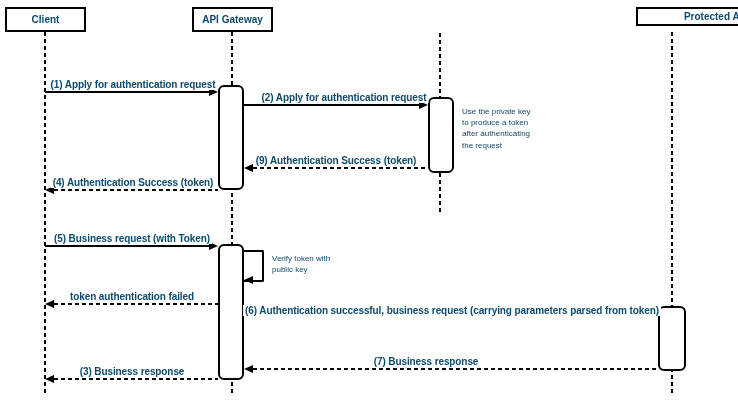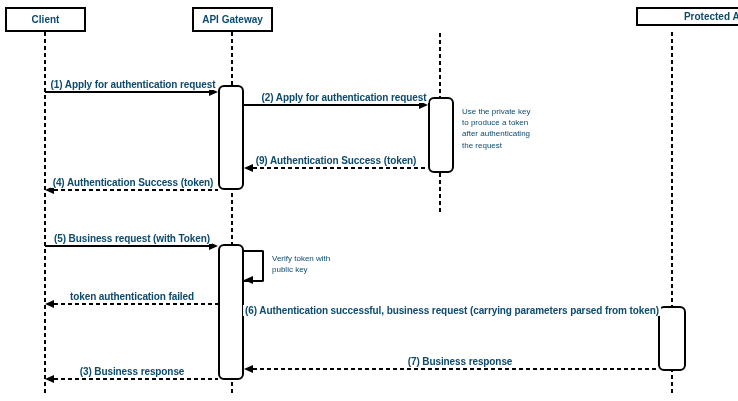--- a/index.html
+++ b/index.html
@@ -95,21 +95,21 @@
   <div class="line-dashed" style="left:54px;top:303px;width:164px;"></div>
   <div class="ah-left" style="left:45px;top:300px;"></div>
   <span class="msg-label" style="left:132px;top:291px;">token authentication failed</span>
 
   <div class="line-solid" style="left:244px;top:311px;width:406px;"></div>
   <div class="ah-right" style="left:649px;top:308px;"></div>
   <span class="msg-label" style="left:452px;top:297px;margin-top:8px;">(6) Authentication successful, business request (carrying parameters parsed from token)</span>
 
   <div class="line-dashed" style="left:253px;top:368px;width:405px;"></div>
   <div class="ah-left" style="left:244px;top:365px;"></div>
-  <span class="msg-label" style="left:460px;top:356px;text-align:right;">(7) Business response</span>
+  <span class="msg-label" style="left:426px;top:356px;text-align:right;">(7) Business response</span>
 
   <div class="line-dashed" style="left:54px;top:378px;width:164px;"></div>
   <div class="ah-left" style="left:45px;top:375px;"></div>
   <span class="msg-label" style="left:132px;top:366px;">(3) Business response</span>
 
   <span class="side-label" style="left:462px;top:106px;width:76px;">Use the private key to produce a token after authenticating the request</span>
 
 </div>
 
 </body></html>

